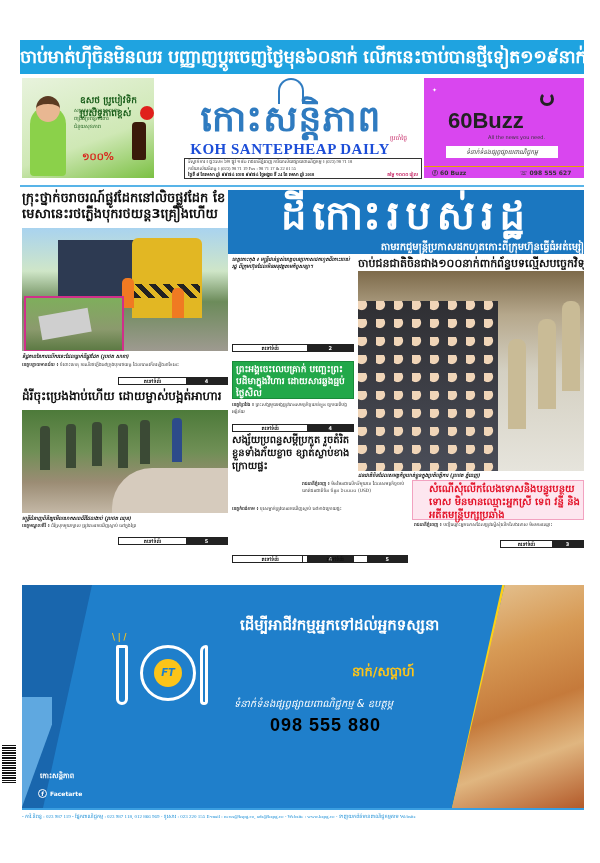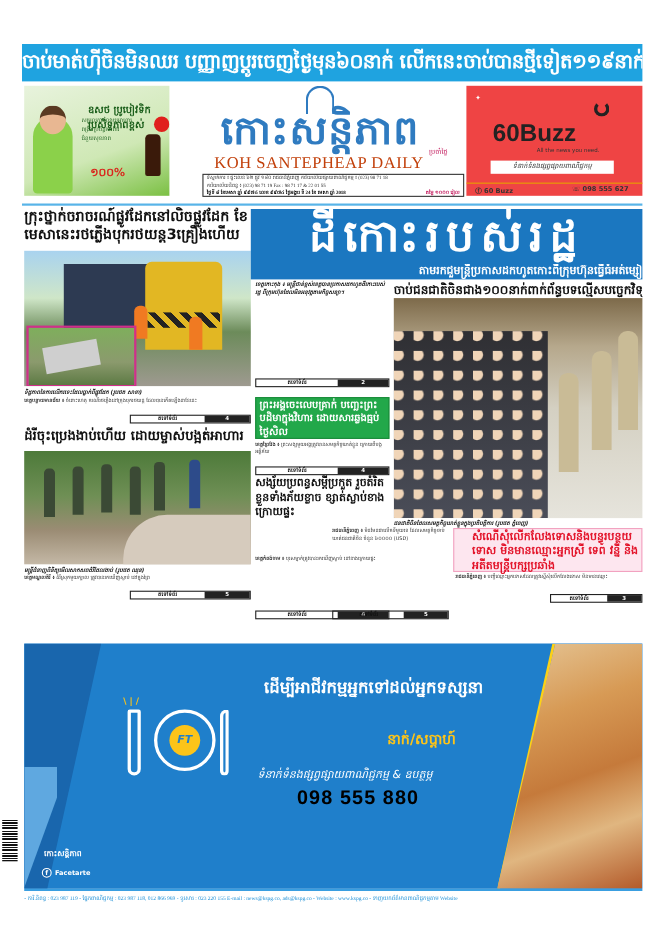--- a/index.html
+++ b/index.html
@@ -14,34 +14,34 @@
   
   .ad-left { left: 22px; top: 78px; width: 132px; height: 100px; background: linear-gradient(160deg,#e8f3dd,#cfe8b5 60%,#7bc043); overflow: hidden; }
   .ad-left .ttl { left: 30px; top: 16px; font-size: 9px; color: #1a5e1a; font-weight: bold; margin-left: 28px; }
   .ad-left .woman { left: 8px; top: 28px; width: 36px; height: 70px; background: #8bd14a; border-radius: 18px 18px 4px 4px; }
   .ad-left .head { left: 14px; top: 18px; width: 24px; height: 26px; background: #e8b792; border-radius: 50%; border-top: 8px solid #5a3a22; }
   .ad-left .bullets { left: 52px; top: 28px; width: 50px; font-size: 5px; color: #1a5e1a; line-height: 8px; }
   .ad-left .pct { left: 60px; top: 72px; font-size: 10px; color: #d9261c; font-weight: bold; }
   .ad-left .bottle { left: 110px; top: 44px; width: 14px; height: 38px; background: #3a1a0a; border-radius: 4px 4px 2px 2px; }
   .ad-left .badge { left: 118px; top: 28px; width: 14px; height: 14px; background: #e0201c; border-radius: 50%; }
 
-  .ad-right { left: 424px; top: 78px; width: 160px; height: 100px; background: #ef4444; }
+  .ad-right { left: 424px; top: 78px; width: 160px; height: 100px; background: #d946ef; }
   .ad-right .brand { left: 24px; top: 30px; font-size: 22px; font-weight: bold; color: #222; font-family: "Liberation Sans", sans-serif; }
   .ad-right .sub { left: 64px; top: 56px; font-size: 5px; color: #333; }
   .ad-right .refresh { left: 116px; top: 14px; width: 14px; height: 14px; border: 3px solid #222; border-radius: 50%; border-top-color: transparent; }
   .ad-right .box { left: 22px; top: 68px; width: 112px; height: 12px; background: #fff; font-size: 6px; color: #333; text-align: center; line-height: 12px; font-style: italic; }
   .ad-right .foot { left: 0; top: 88px; width: 160px; height: 12px; font-size: 6px; color: #333; font-weight: bold; border-top: 1px solid #e8a200; }
   .ad-right .foot span { position: absolute; top: 2px; }
   .ad-right .tiny-logo { left: 8px; top: 8px; font-size: 6px; color: #fff; }
 
   
   .logo-kh { left: 186px; top: 96px; width: 210px; font-size: 36px; color: #2f7bc0; font-weight: bold; text-align: center; letter-spacing: 1px; }
   .logo-tower { left: 278px; top: 78px; width: 26px; height: 26px; border: 2px solid #2f7bc0; border-radius: 13px 13px 0 0; border-bottom: none; }
   .logo-sub-kh { left: 390px; top: 134px; font-size: 6px; color: #c2185b; }
-  .logo-en { left: 154px; top: 141px; width: 272px; text-align: center; font-family: "Liberation Serif", serif; font-weight: normal; font-size: 15px; color: #c2410c; letter-spacing: 0.5px; }
+  .logo-en { left: 154px; top: 141px; width: 272px; text-align: center; font-family: "Liberation Serif", serif; font-weight: bold; font-size: 15px; color: #1d4ed8; letter-spacing: 0.5px; }
   .info-box { left: 184px; top: 158px; width: 238px; height: 21px; border: 1px solid #333; font-size: 4.5px; line-height: 6.5px; padding: 0 3px; color: #333; font-family: "Liberation Serif", serif; }
   .info-box .row3 { font-weight: bold; color: #000; }
   .info-box .price { color: #c2185b; float: right; }
 
   .rule-blue { left: 20px; width: 564px; height: 2px; background: #58b4e8; }
 
   
   .h-left { left: 22px; top: 190px; width: 204px; font-size: 13px; line-height: 16px; font-weight: bold; color: #111; }
   .photo-train { left: 22px; top: 228px; width: 206px; height: 123px; background: linear-gradient(180deg,#a9d3ef 0%,#cfe6c8 35%,#6c8b5a 60%,#9e9a90 100%); overflow: hidden; }
   .train-body { left: 36px; top: 12px; width: 80px; height: 60px; background: #2d3a52; }

